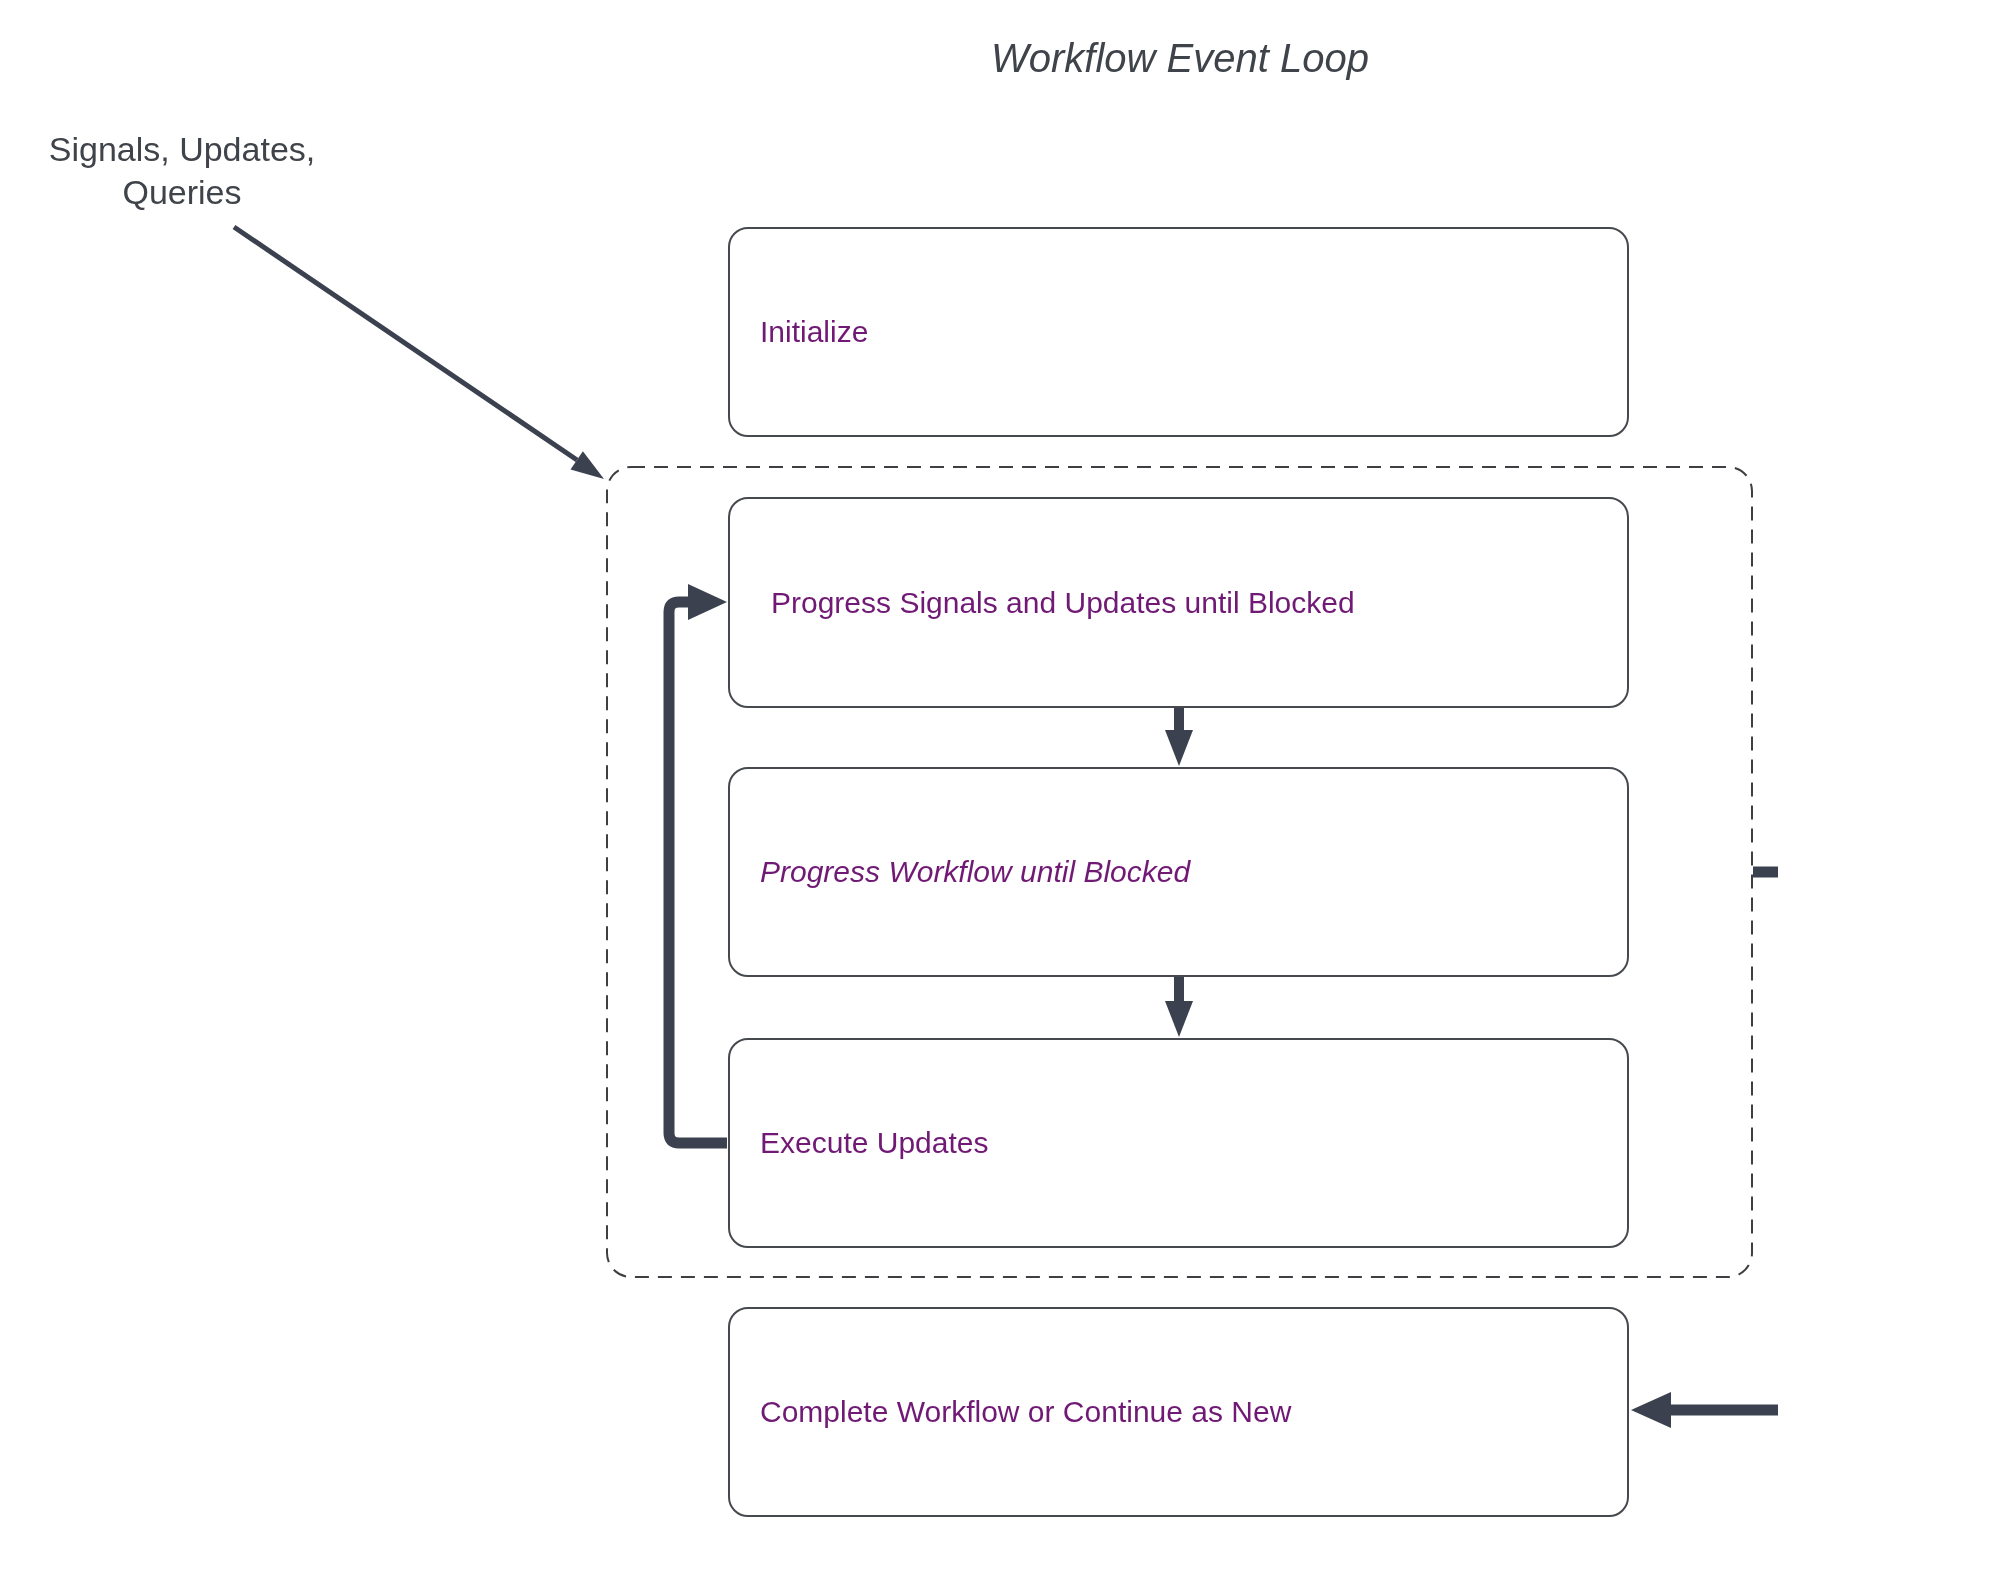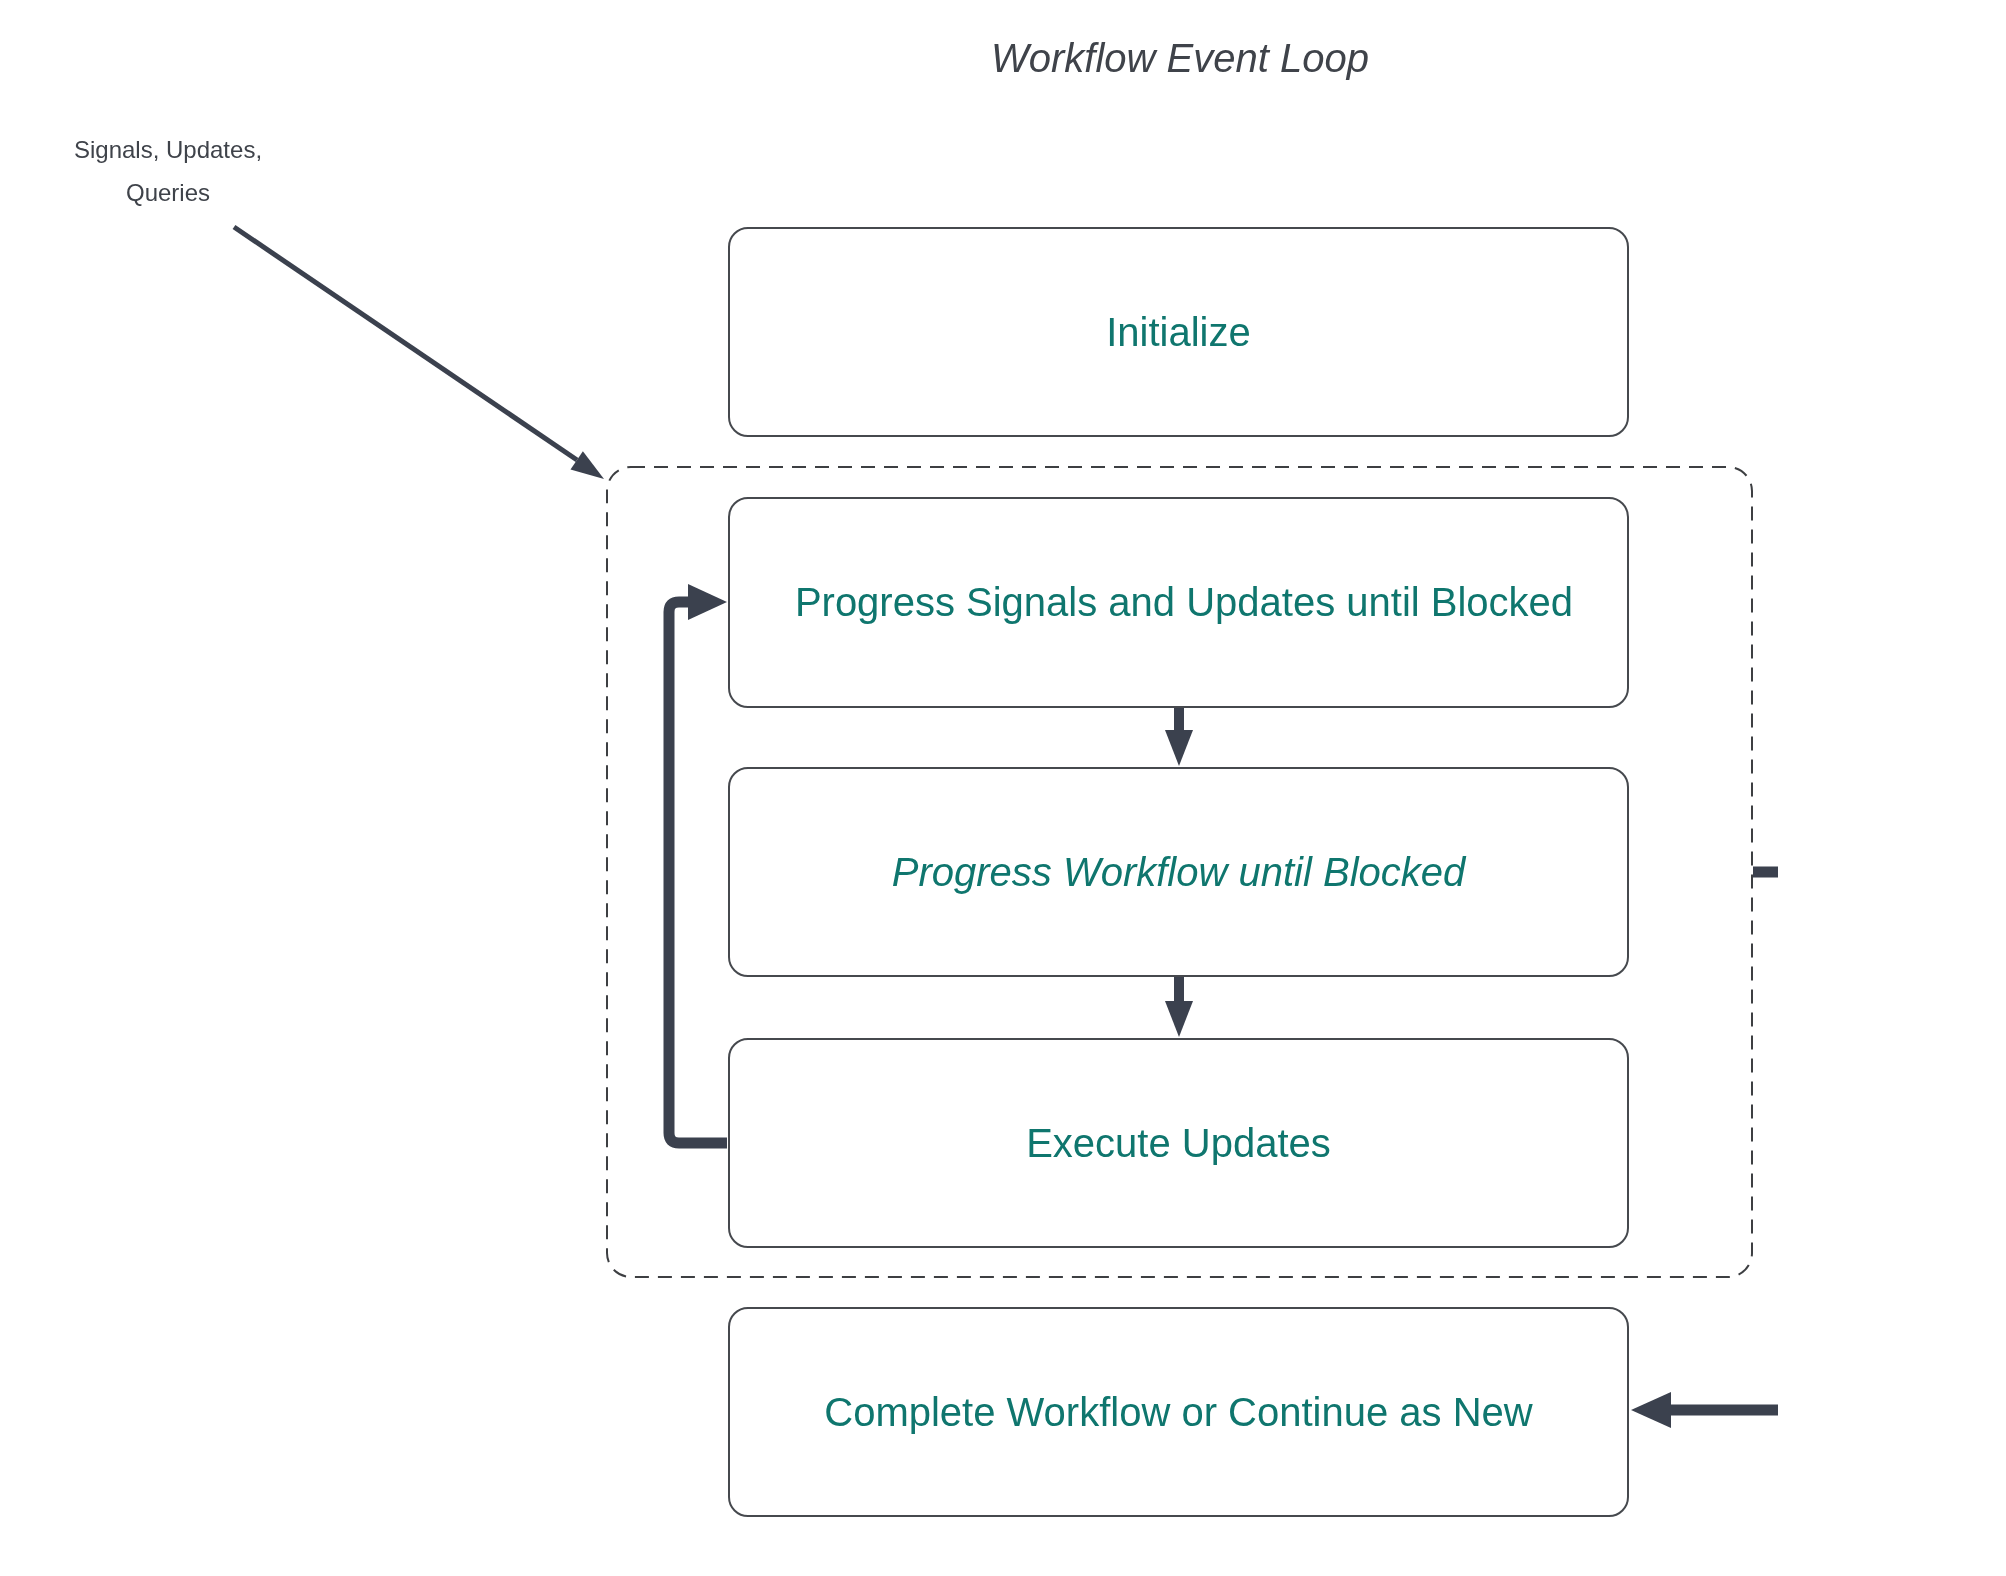--- a/index.html
+++ b/index.html
@@ -11,34 +11,34 @@
     overflow:hidden;
   }
   #wires{position:absolute;left:0;top:0;}
   .diagram-title{
     position:absolute;left:880px;top:34px;width:600px;
     text-align:center;
     font-size:40px;line-height:48px;font-style:italic;
     color:#3f434a;
   }
   .external-label{
-    position:absolute;left:18px;top:128px;width:300px;
+    position:absolute;left:32px;top:128px;width:300px;
     text-align:center;
-    font-size:24px;line-height:43px;
+    font-size:34px;line-height:43px;
     white-space:pre-line;
     color:#3f434a;
   }
   .node{
     position:absolute;left:728px;width:901px;height:210px;
     box-sizing:border-box;
     border:2px solid #46494e;border-radius:20px;
     background:#ffffff;
-    display:flex;align-items:center;justify-content:center;
+    display:flex;align-items:center;
     text-align:center;
-    font-size:40px;color:#0f766e;
+    font-size:30px;color:#701a75;
     padding:0 30px;
   }
   #node-initialize{top:227px;}
   #node-progress-signals{top:497px;height:211px;padding-left:41px;}
   #node-progress-workflow{top:767px;font-style:italic;}
   #node-execute-queries{top:1038px;}
   #node-complete{top:1307px;}
 </style>
 </head>
 <body>

